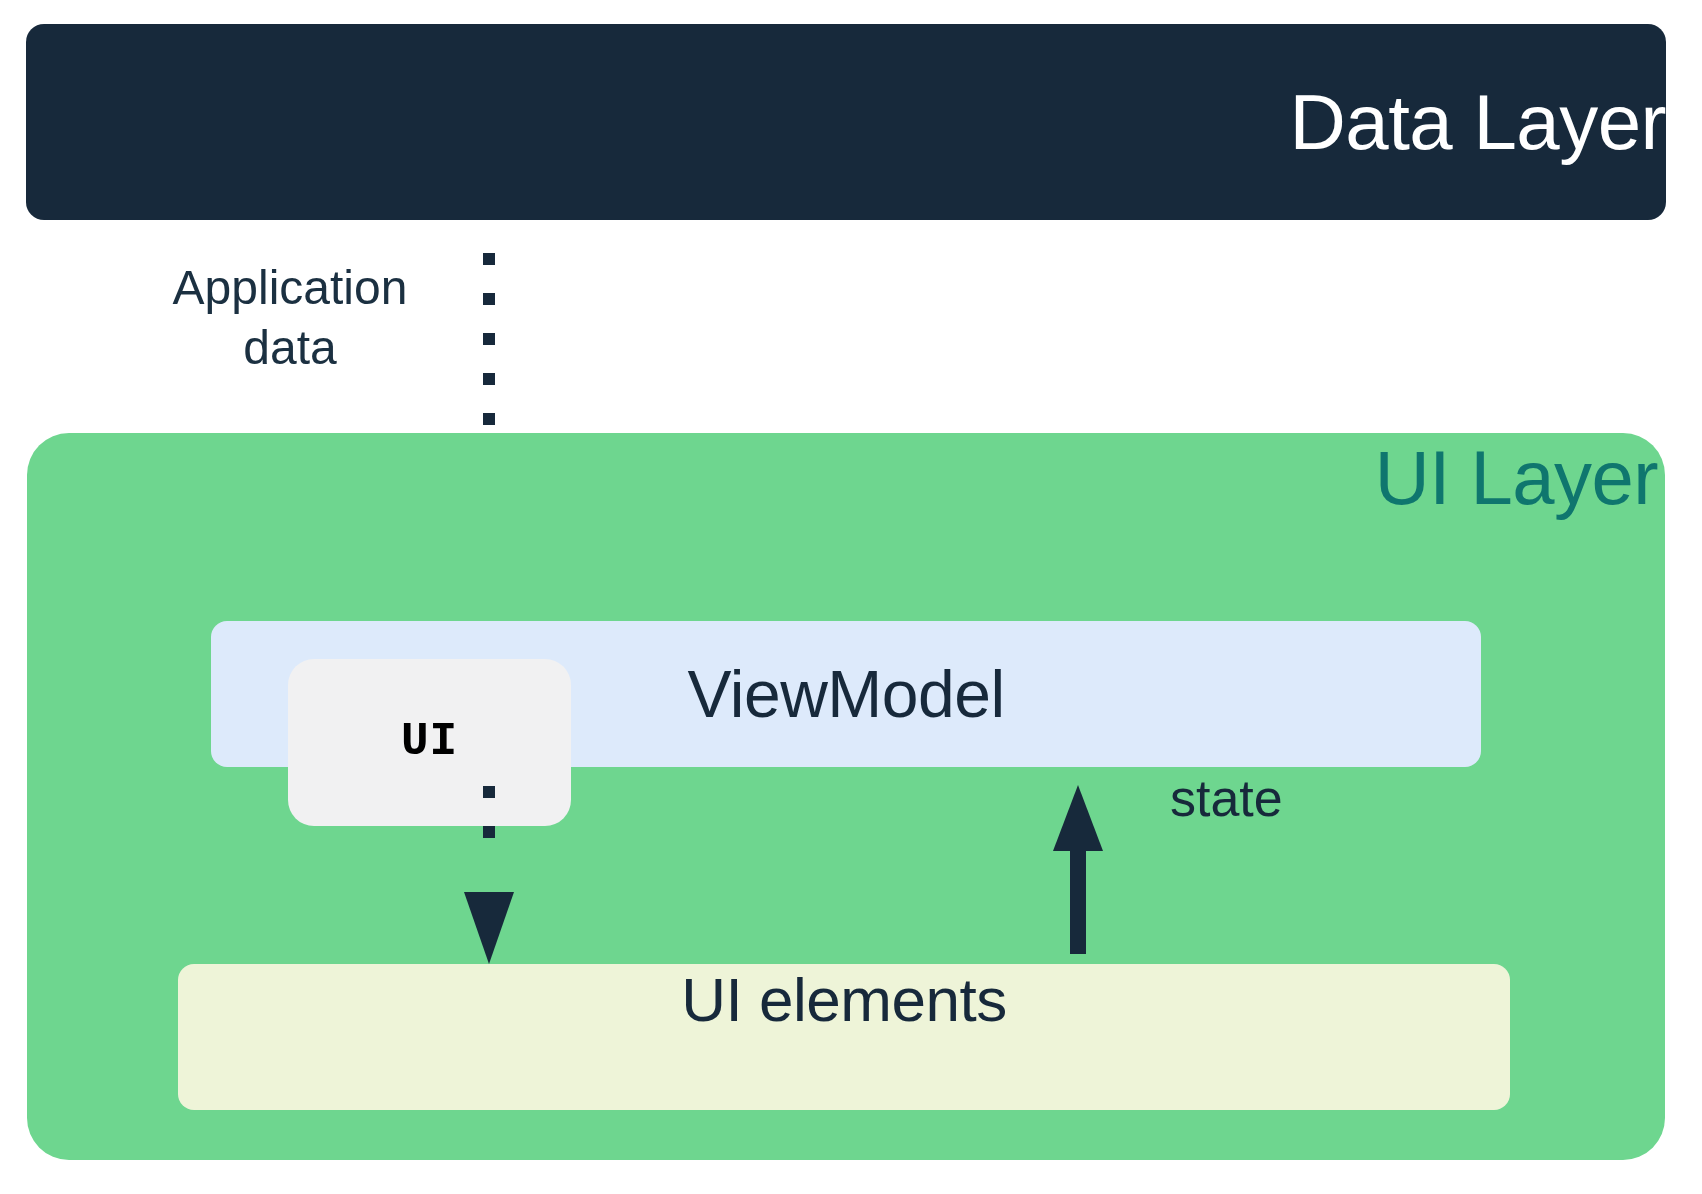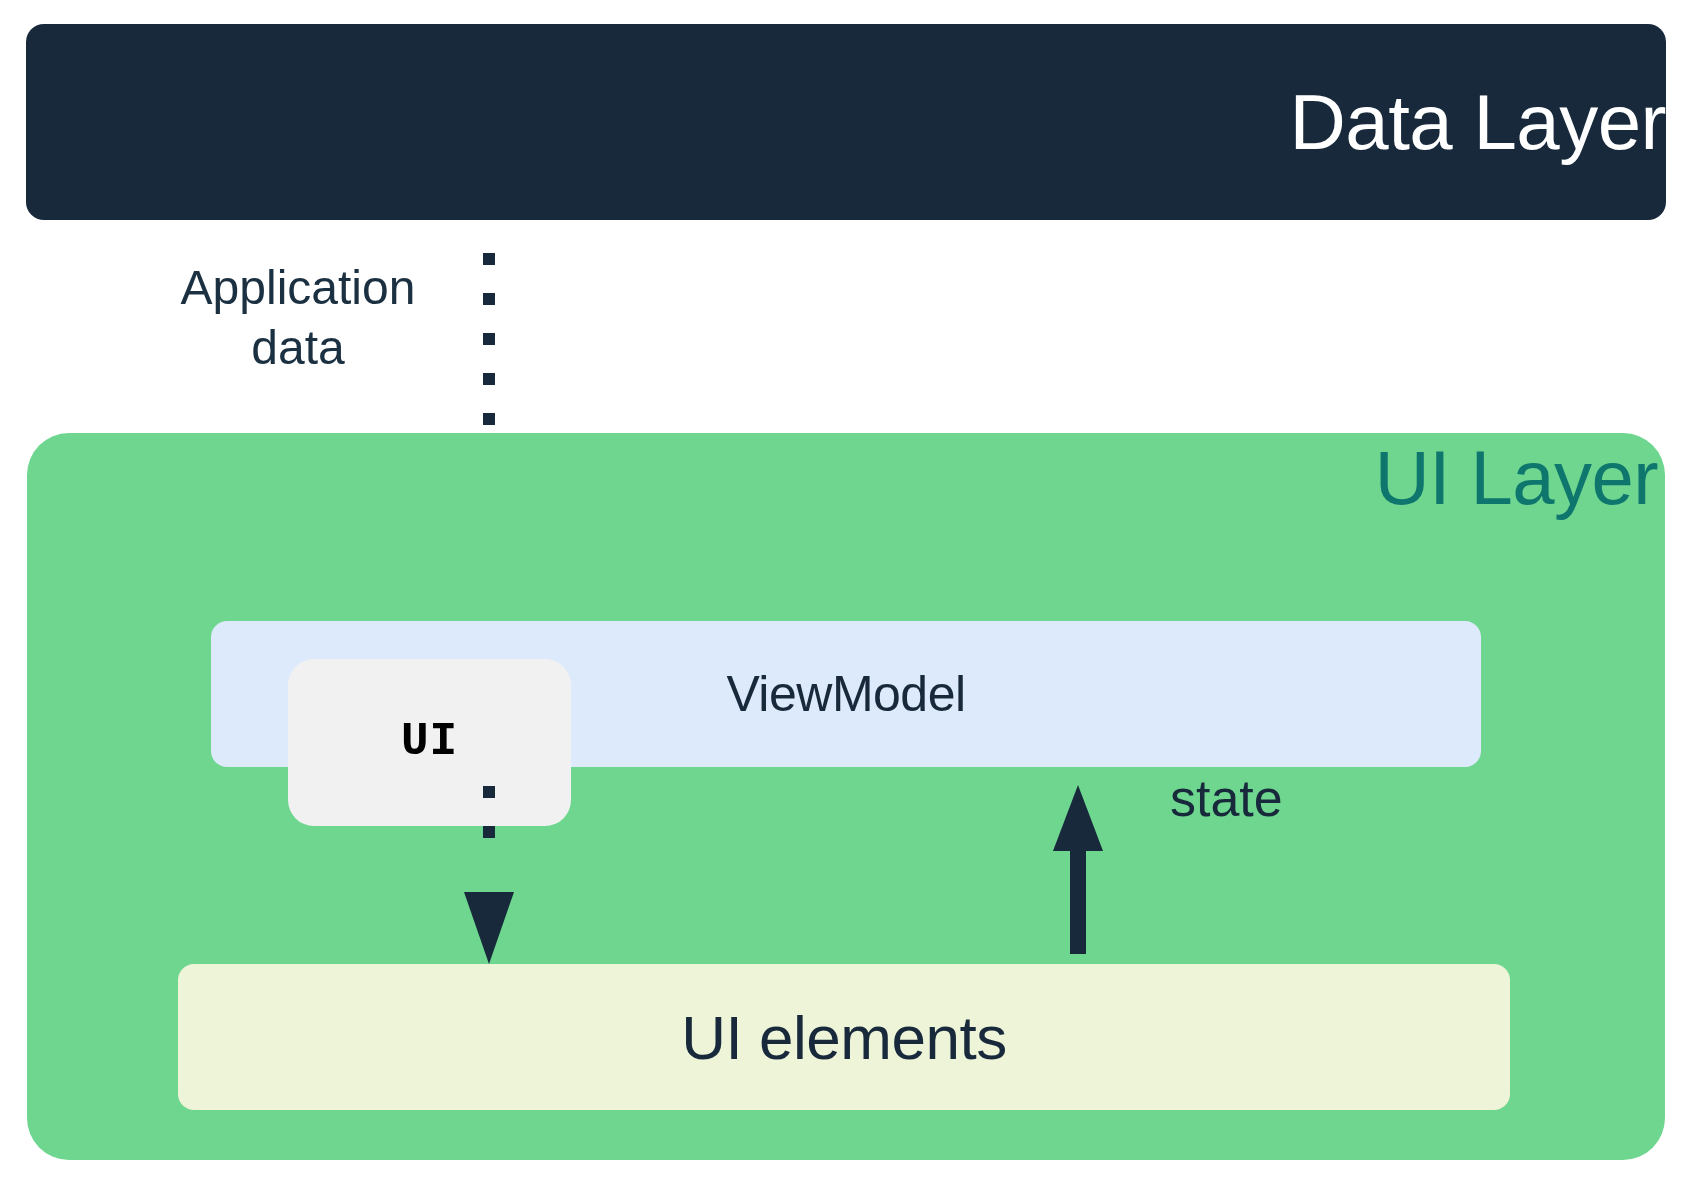--- a/index.html
+++ b/index.html
@@ -36,21 +36,21 @@
     font-size: 78px;
     font-weight: 400;
     letter-spacing: -0.5px;
     line-height: 1;
     font-family: "Liberation Sans", sans-serif;
   }
 
   
   .app-data-label {
     position: absolute;
-    left: 128px;
+    left: 120px;
     top: 258px;
     width: 340px;
     text-align: center;
     color: #1b3041;
     font-size: 48px;
     line-height: 1.25;
     font-weight: 400;
   }
   .app-data-label .line2 { display: block; text-align: center; }
 
@@ -121,21 +121,21 @@
   .viewmodel-title {
     position: absolute;
     left: 211px;
     top: 621px;
     width: 1270px;
     height: 146px;
     display: flex;
     align-items: center;
     justify-content: center;
     color: #17293b;
-    font-size: 50px;
+    font-size: 66px;
     font-weight: 400;
     letter-spacing: -0.5px;
     pointer-events: none;
   }
 
   
   .ui-state-box {
     position: absolute;
     left: 288px;
     top: 659px;
@@ -186,21 +186,20 @@
   
   .ui-elements-box {
     position: absolute;
     left: 178px;
     top: 964px;
     width: 1332px;
     height: 146px;
     background: #eef4d8;
     border-radius: 16px;
     display: flex;
-    align-items: center;
     justify-content: center;
   }
   .ui-elements-title {
     color: #17293b;
     font-size: 62px;
     font-weight: 400;
     letter-spacing: -0.5px;
   }
 </style>
 </head>

